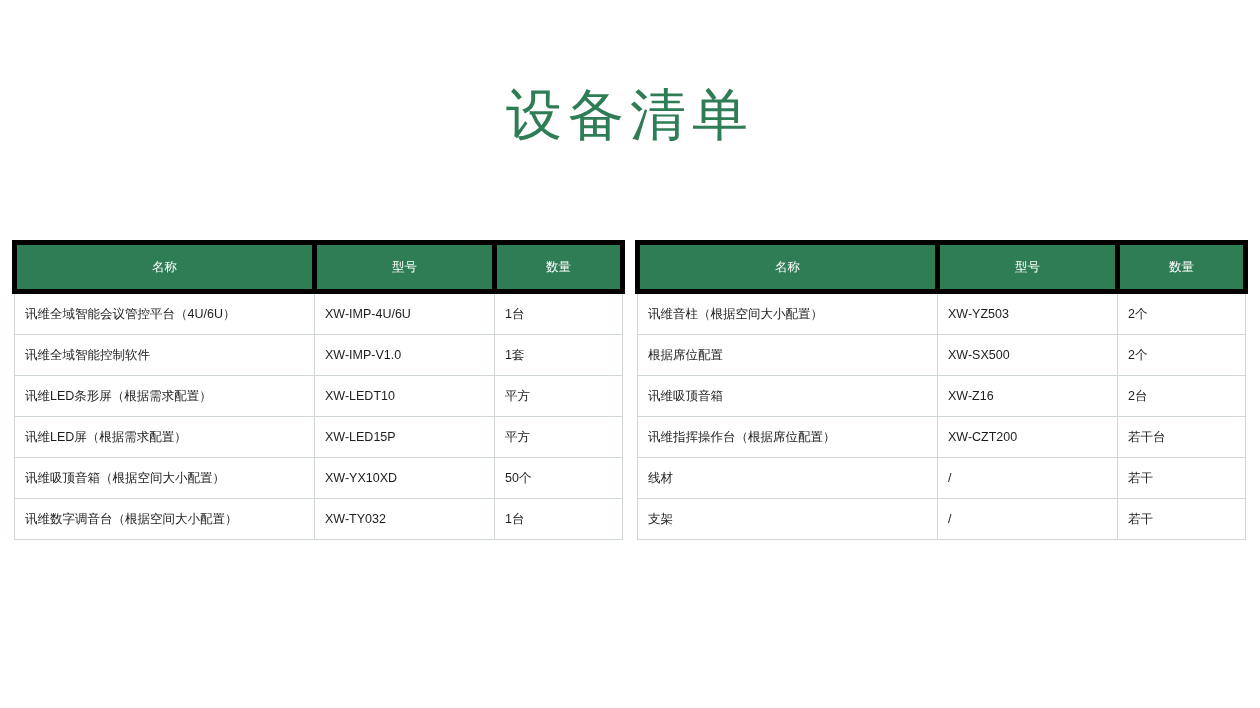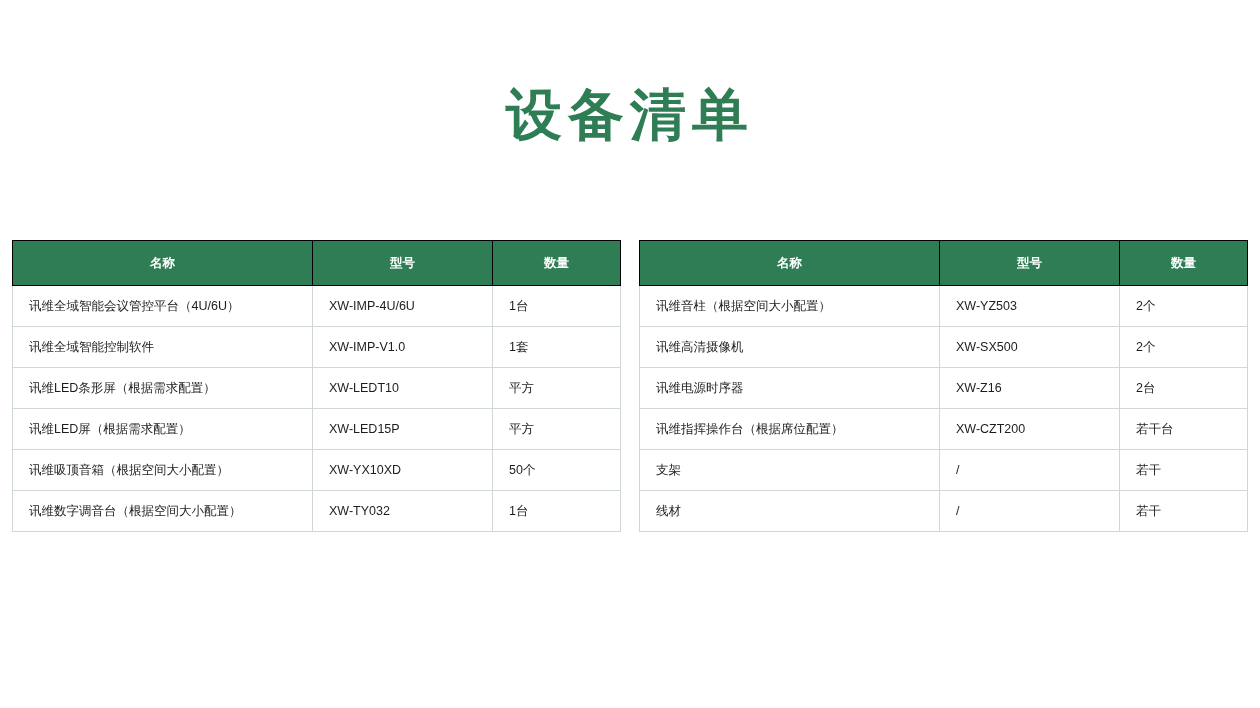--- a/index.html
+++ b/index.html
@@ -19,21 +19,21 @@
     width: 1260px;
     height: 708px;
   }
   .page-title {
     position: absolute;
     top: 78px;
     left: 0;
     width: 1260px;
     text-align: center;
     font-family: "Liberation Serif", "DejaVu Serif", serif;
-    font-weight: bold;
+    font-weight: normal;
     font-size: 56px;
     letter-spacing: 6px;
     color: #2f7d55;
   }
   .tables-wrap {
     position: absolute;
     top: 240px;
     left: 12px;
     width: 1236px;
     display: flex;
@@ -43,32 +43,32 @@
   table.equip {
     border-collapse: collapse;
     width: 608px;
     table-layout: fixed;
     background: #ffffff;
   }
   table.equip th {
     background: #2f7d55;
     color: #ffffff;
     font-size: 12.5px;
-    font-weight: bold;
+    font-weight: normal;
     height: 44px;
     text-align: center;
-    border: 1px solid #000000;
+    border: 5px solid #000000;
     padding: 0 17px;
   }
   table.equip td {
     border: 1px solid #cfd8d2;
     height: 40px;
     font-size: 12.5px;
     color: #1d1d1d;
-    padding: 0 16px;
+    padding: 0 10px;
   }
   table.equip td.name {
     text-align: left;
   }
   table.equip td.model,
   table.equip td.qty {
     text-align: left;
   }
   .col-name { width: 300px; }
   .col-model { width: 180px; }
@@ -143,41 +143,41 @@
           <th>数量</th>
         </tr>
       </thead>
       <tbody>
         <tr>
           <td class="name">讯维音柱（根据空间大小配置）</td>
           <td class="model">XW-YZ503</td>
           <td class="qty">2个</td>
         </tr>
         <tr>
-          <td class="name">讯维高清摄像机</td>
+          <td class="name">根据席位配置</td>
           <td class="model">XW-SX500</td>
           <td class="qty">2个</td>
         </tr>
         <tr>
-          <td class="name">讯维电源时序器</td>
+          <td class="name">讯维吸顶音箱</td>
           <td class="model">XW-Z16</td>
           <td class="qty">2台</td>
         </tr>
         <tr>
           <td class="name">讯维指挥操作台（根据席位配置）</td>
           <td class="model">XW-CZT200</td>
           <td class="qty">若干台</td>
         </tr>
         <tr>
-          <td class="name">支架</td>
+          <td class="name">线材</td>
           <td class="model">/</td>
           <td class="qty">若干</td>
         </tr>
         <tr>
-          <td class="name">线材</td>
+          <td class="name">支架</td>
           <td class="model">/</td>
           <td class="qty">若干</td>
         </tr>
       </tbody>
     </table>
 
   </div>
 </div>
 
 </body></html>

